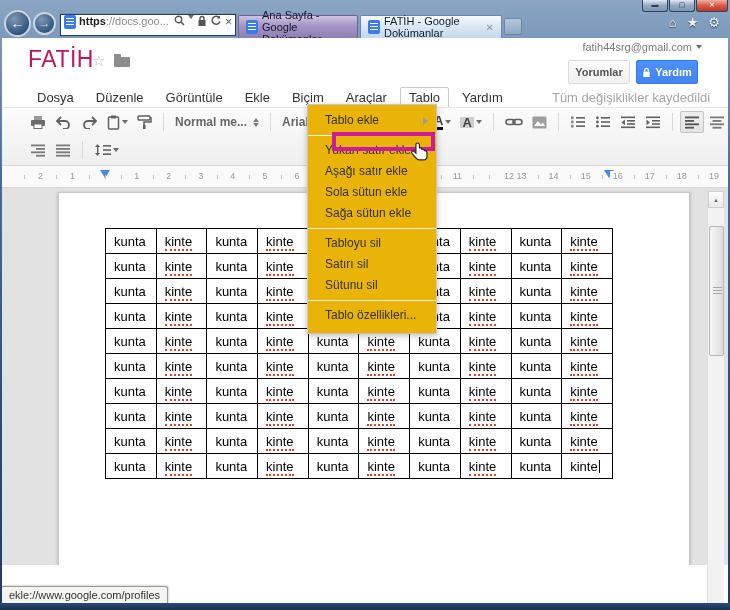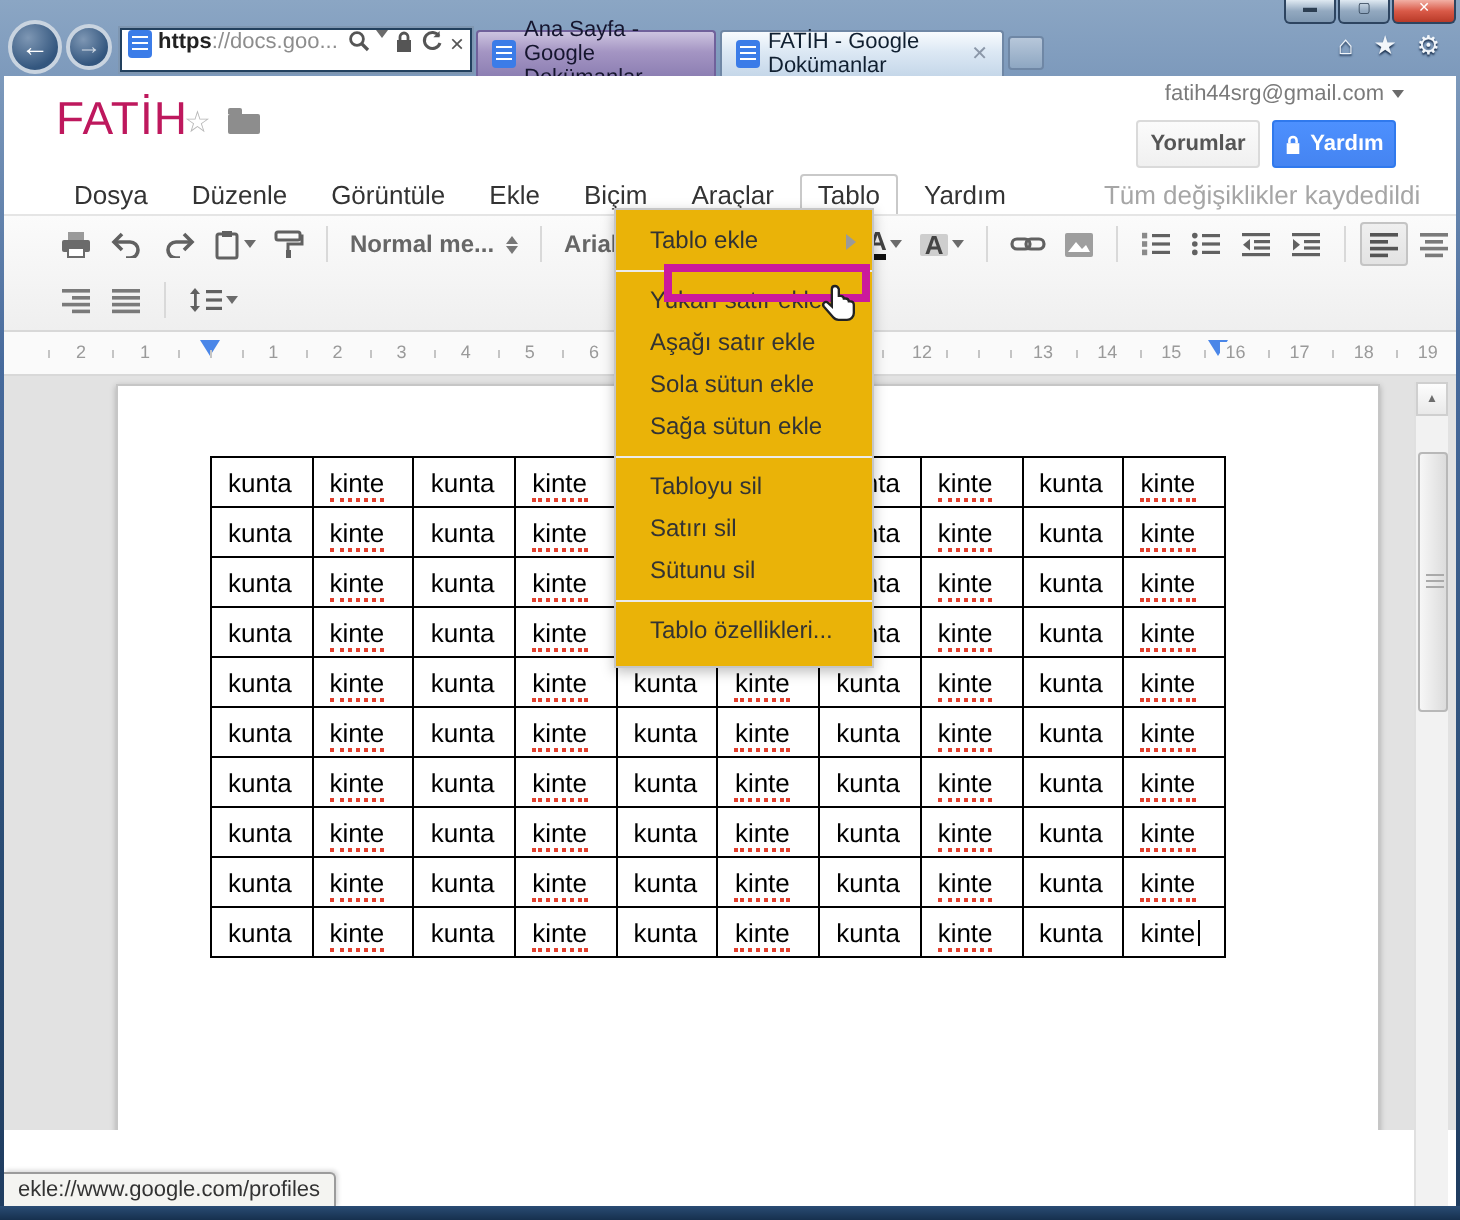--- a/index.html
+++ b/index.html
@@ -462,21 +462,21 @@
         <span class="ruler-num" style="left: 166.74px;">2</span>
         <span class="ruler-num" style="left: 198.81px;">3</span>
         <span class="ruler-num" style="left: 230.88px;">4</span>
         <span class="ruler-num" style="left: 262.95px;">5</span>
         <span class="ruler-num" style="left: 295.02px;">6</span>
         <span class="ruler-num" style="left: 327.09px;">7</span>
         <span class="ruler-num" style="left: 359.16px;">8</span>
         <span class="ruler-num" style="left: 391.23px;">9</span>
         <span class="ruler-num" style="left: 423.3px;">10</span>
         <span class="ruler-num" style="left: 455.37px;">11</span>
-        <span class="ruler-num" style="left: 459px;">12</span>
+        <span class="ruler-num" style="left: 507px;">12</span>
         <span class="ruler-num" style="left: 519.51px;">13</span>
         <span class="ruler-num" style="left: 551.58px;">14</span>
         <span class="ruler-num" style="left: 583.65px;">15</span>
         <span class="ruler-num" style="left: 615.72px;">16</span>
         <span class="ruler-num" style="left: 647.79px;">17</span>
         <span class="ruler-num" style="left: 679.86px;">18</span>
         <span class="ruler-num" style="left: 711.93px;">19</span>
       </div>
 
     <div class="canvas">

